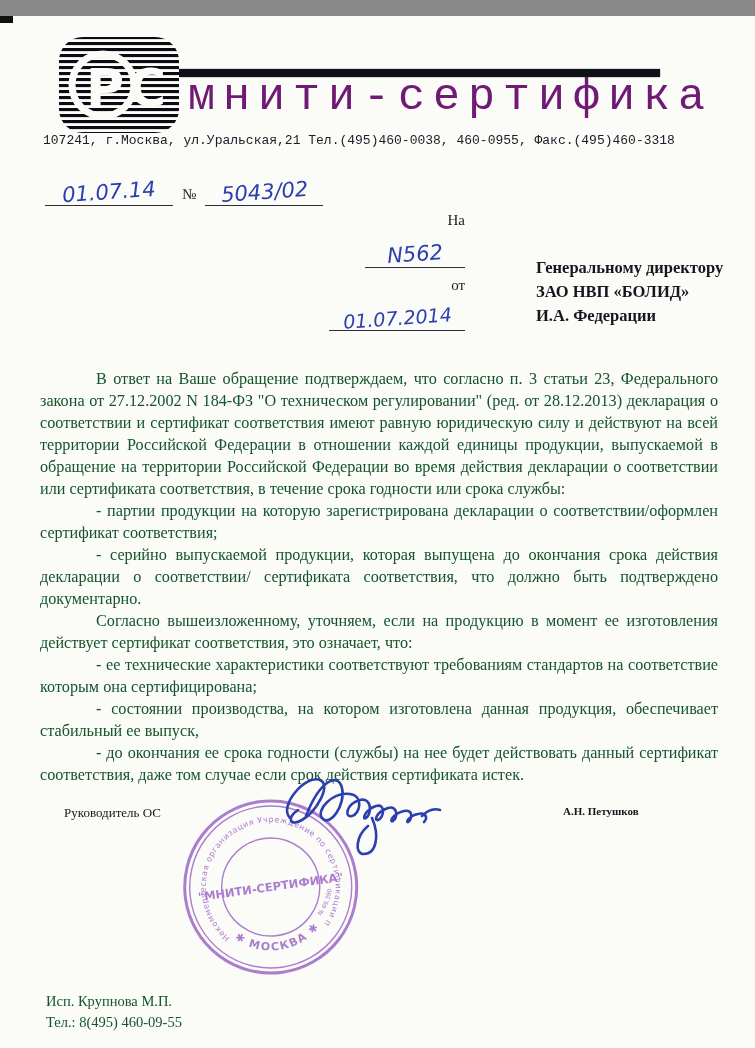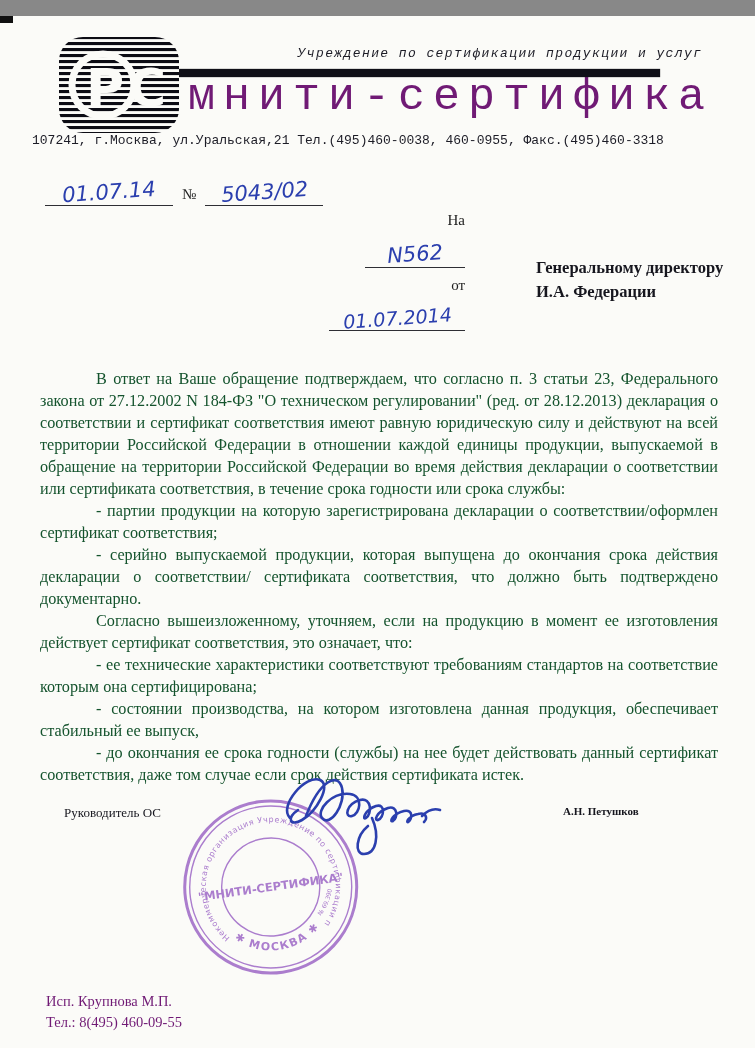--- a/index.html
+++ b/index.html
@@ -31,21 +31,21 @@
     font-style:italic;font-size:13px;letter-spacing:1.4px;
     text-align:center;color:#1c1c26;white-space:nowrap;
   }
   .org-title{
     position:absolute;left:188px;top:56px;width:545px;
     font-family:"Liberation Mono","DejaVu Sans Mono",monospace;
     font-size:45px;letter-spacing:8px;font-weight:400;
     color:#701a75;white-space:nowrap;
   }
   .address-line{
-    position:absolute;left:32px;top:117px;width:680px;
+    position:absolute;left:43px;top:117px;width:680px;
     font-family:"Liberation Mono","DejaVu Sans Mono",monospace;
     font-size:13px;color:#1c1c26;white-space:nowrap;
   }
 
   
   .refs{position:absolute;left:45px;top:148px;width:420px;}
   .ref-row{display:flex;align-items:flex-end;gap:9px;height:42px;}
   .ref-row + .ref-row{margin-top:6px;flex-direction:column;}
   .u-line{border-bottom:1.6px solid #2e2e34;text-align:center;padding-bottom:2px;}
   .u1{width:128px;} .u2{width:118px;} .u3{width:100px;} .u4{width:136px;}
@@ -70,21 +70,21 @@
 
   
   .position-title{position:absolute;left:64px;top:789px;font-weight:normal;font-size:13px;}
   .signer-name{position:absolute;left:563px;top:789px;font-weight:bold;font-size:11px;}
   .signature{position:absolute;left:276px;top:750px;z-index:4;}
 
   
   .stamp{position:absolute;left:180px;top:780px;z-index:3;opacity:.88;transform:rotate(-8deg);}
 
   
-  .footer{position:absolute;left:46px;top:975px;font-size:14.5px;line-height:21px;color:#701a75;}
+  .footer{position:absolute;left:46px;top:975px;font-size:14.5px;line-height:21px;color:#14532d;}
 </style>
 </head>
 <body>
 
 <div class="page">
 
   <div class="corner-mark"></div>
 
   <div class="head-bar"></div>
 
@@ -95,21 +95,20 @@
           <rect width="6" height="6" fill="#fbfbf8"></rect>
           <rect width="6" height="3.1" fill="#0c0c14"></rect>
         </pattern>
       </defs>
       <rect x="1" y="1" width="120" height="96" rx="24" fill="url(#stripes)"></rect>
       <circle cx="45" cy="49" r="31" fill="none" stroke="#fbfbf8" stroke-width="7"></circle>
       <text x="28" y="70" font-family="DejaVu Sans, sans-serif" font-size="52" font-weight="bold" fill="#fbfbf8" letter-spacing="4">РС</text>
     </svg>
   </div>
 
-  <div class="tagline">Учреждение по сертификации продукции и услуг</div>
   <div class="org-title">мнити-сертифика</div>
   <div class="address-line">107241, г.Москва, ул.Уральская,21   Тел.(495)460-0038, 460-0955, Факс.(495)460-3318</div>
 
   <div class="refs">
     <div class="ref-row">
       <span class="u-line u1">
         <span class="hand">01.07.14</span>
       </span>
       <span class="printed-label">№</span>
       <span class="u-line u2">
@@ -123,20 +122,21 @@
       </span>
       <span class="printed-label">от</span>
       <span class="u-line u4">
         <span class="hand small">01.07.2014</span>
       </span>
     </div>
   </div>
 
   <div class="recipient">
     <div>Генеральному директору</div>
+    <div>ЗАО НВП «БОЛИД»</div>
     <div>И.А. Федерации</div>
   </div>
 
   <div class="letter-body">
     <p>В ответ на Ваше обращение подтверждаем, что согласно п. 3 статьи 23, Федерального закона от 27.12.2002 N 184-ФЗ "О техническом регулировании" (ред. от 28.12.2013) декларация о соответствии и сертификат соответствия имеют равную юридическую силу и действуют на всей территории Российской Федерации в отношении каждой единицы продукции, выпускаемой в обращение на территории Российской Федерации во время действия декларации о соответствии или сертификата соответствия, в течение срока годности или срока службы:</p>
     <p>- партии продукции на которую зарегистрирована декларации о соответствии/оформлен сертификат соответствия;</p>
     <p>- серийно выпускаемой продукции, которая выпущена до окончания срока действия декларации о соответствии/ сертификата соответствия, что должно быть подтверждено документарно.</p>
     <p>Согласно вышеизложенному, уточняем, если на продукцию в момент ее изготовления действует сертификат соответствия, это означает, что:</p>
     <p>- ее технические характеристики соответствуют требованиям стандартов на соответствие которым она сертифицирована;</p>
     <p>- состоянии производства, на котором изготовлена данная продукция, обеспечивает стабильный ее выпуск,</p>

